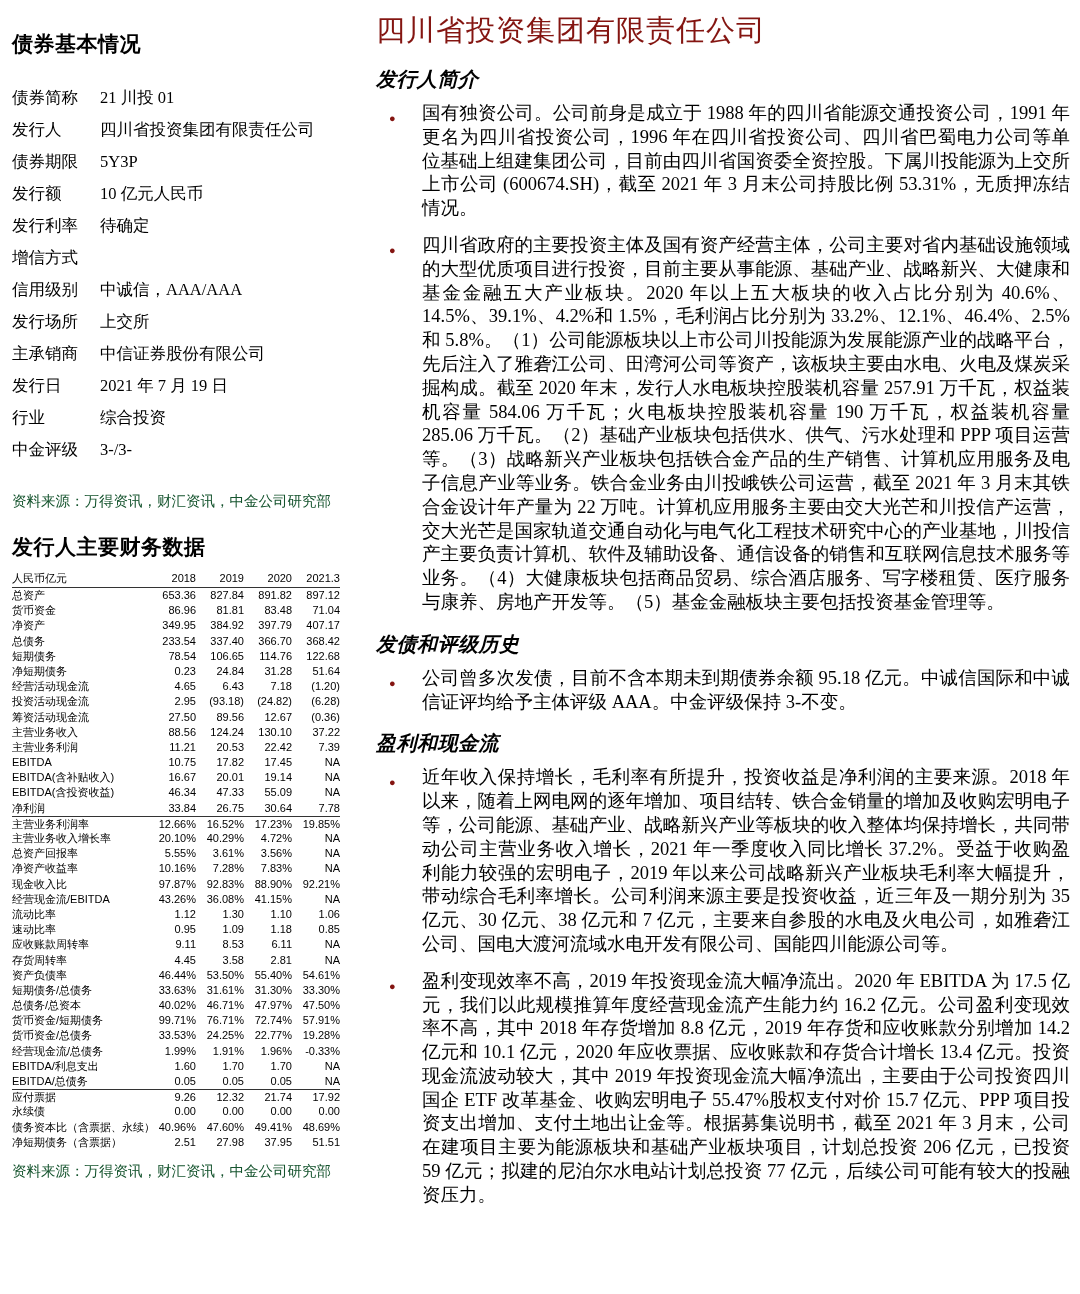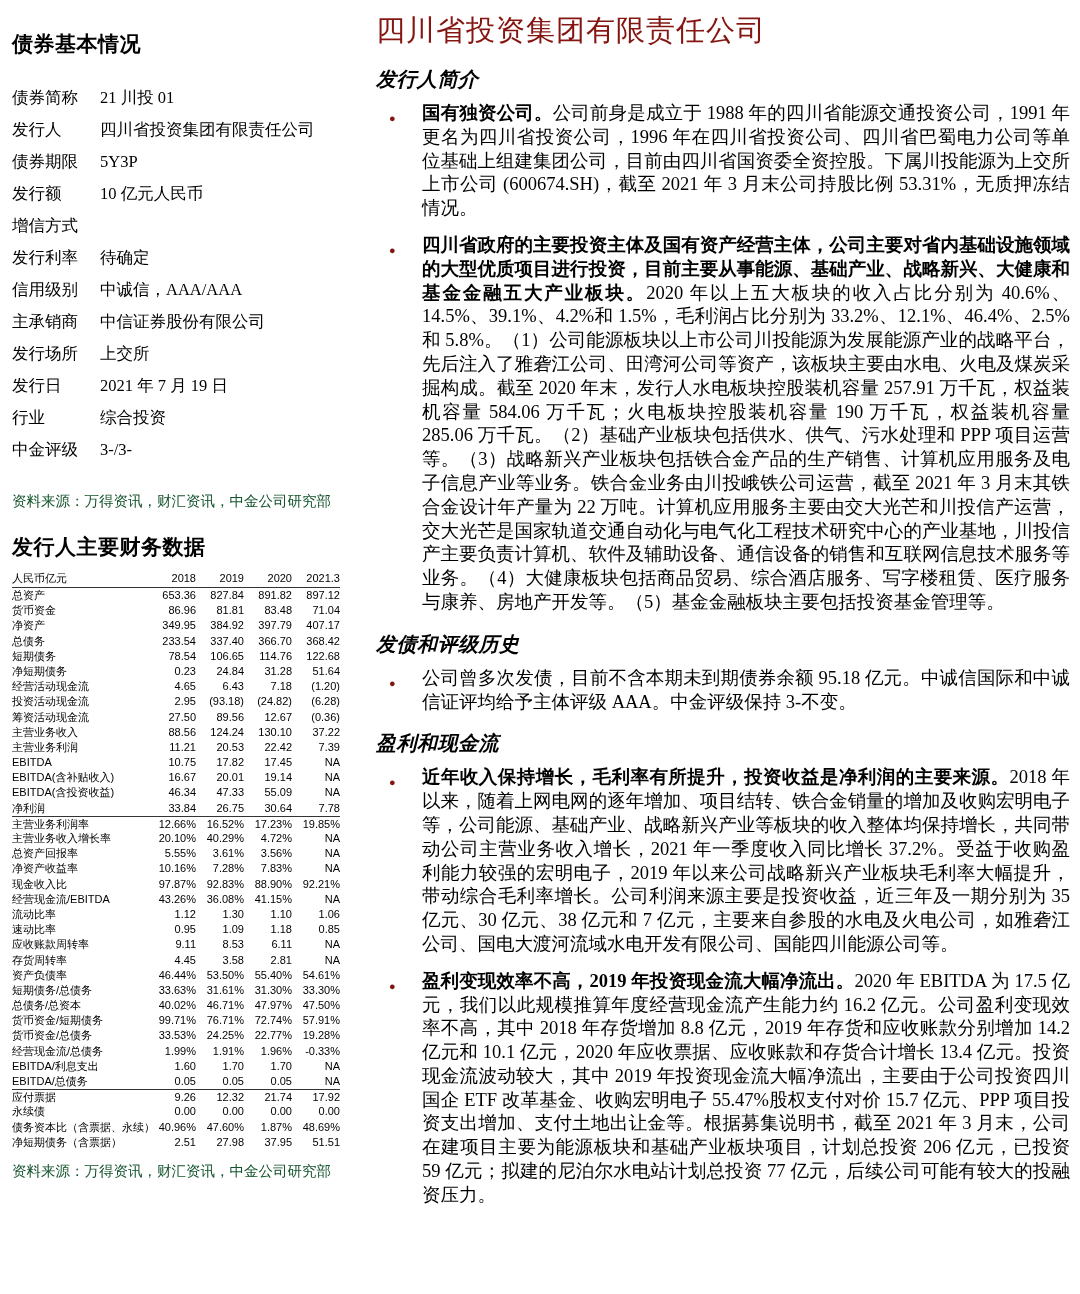--- a/index.html
+++ b/index.html
@@ -50,21 +50,21 @@
   }
   .bullets { list-style:none; margin:0; padding:0; }
   .bullet {
     position:relative; padding-left:46px; margin:9px 0 13px 0;
     font-size:18.5px; line-height:23.8px; text-align:justify;
   }
   .bullet::before {
     content:"●"; position:absolute; left:13px; top:5px;
     font-size:11px; color:var(--accent,#841511);
   }
-  .b-lead { font-weight:700; }
+  .b-lead { font-weight:400; }
 </style>
 </head>
 <body>
 
 <div class="page">
 
   <aside class="sidebar">
     <h2 class="side-heading">债券基本情况</h2>
 
     <div class="bond-rows" id="bond-rows">
@@ -78,38 +78,38 @@
         </div>
         <div class="bond-row">
           <span class="bond-label">债券期限</span>
           <span class="bond-value">5Y3P</span>
         </div>
         <div class="bond-row">
           <span class="bond-label">发行额</span>
           <span class="bond-value">10 亿元人民币</span>
         </div>
         <div class="bond-row">
+          <span class="bond-label">发行利率</span>
+          <span class="bond-value">待确定</span>
+        </div>
+        <div class="bond-row">
           <span class="bond-label">增信方式</span>
           <span class="bond-value"></span>
         </div>
         <div class="bond-row">
-          <span class="bond-label">发行利率</span>
-          <span class="bond-value">待确定</span>
-        </div>
-        <div class="bond-row">
           <span class="bond-label">信用级别</span>
           <span class="bond-value">中诚信，AAA/AAA</span>
         </div>
         <div class="bond-row">
+          <span class="bond-label">发行场所</span>
+          <span class="bond-value">上交所</span>
+        </div>
+        <div class="bond-row">
           <span class="bond-label">主承销商</span>
           <span class="bond-value">中信证券股份有限公司</span>
-        </div>
-        <div class="bond-row">
-          <span class="bond-label">发行场所</span>
-          <span class="bond-value">上交所</span>
         </div>
         <div class="bond-row">
           <span class="bond-label">发行日</span>
           <span class="bond-value">2021 年 7 月 19 日</span>
         </div>
         <div class="bond-row">
           <span class="bond-label">行业</span>
           <span class="bond-value">综合投资</span>
         </div>
         <div class="bond-row">
@@ -372,21 +372,21 @@
           <span class="tlabel">永续债</span>
           <span class="tval">0.00</span>
           <span class="tval">0.00</span>
           <span class="tval">0.00</span>
           <span class="tval">0.00</span>
         </div>
         <div class="trow">
           <span class="tlabel">债务资本比（含票据、永续）</span>
           <span class="tval">40.96%</span>
           <span class="tval">47.60%</span>
-          <span class="tval">1.87%</span>
+          <span class="tval">49.41%</span>
           <span class="tval">48.69%</span>
         </div>
         <div class="trow">
           <span class="tlabel">净短期债务（含票据）</span>
           <span class="tval">2.51</span>
           <span class="tval">27.98</span>
           <span class="tval">37.95</span>
           <span class="tval">51.51</span>
         </div>
       </div>

